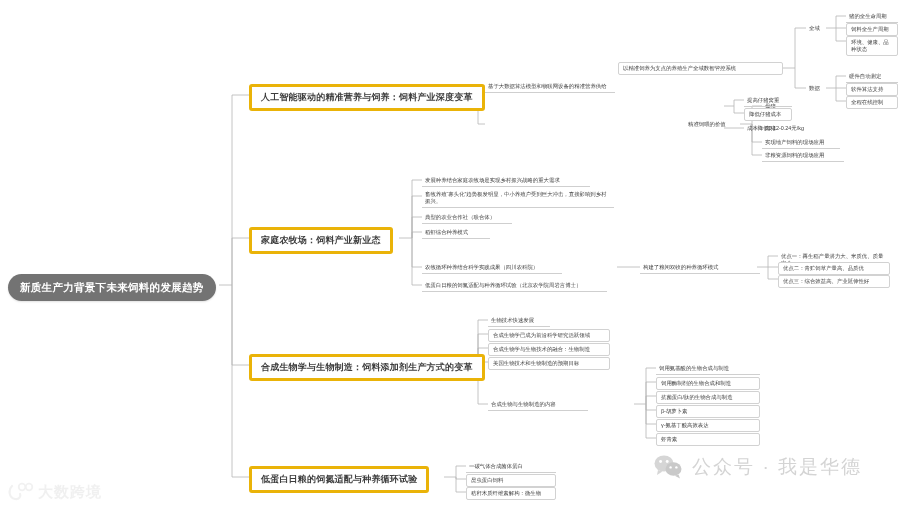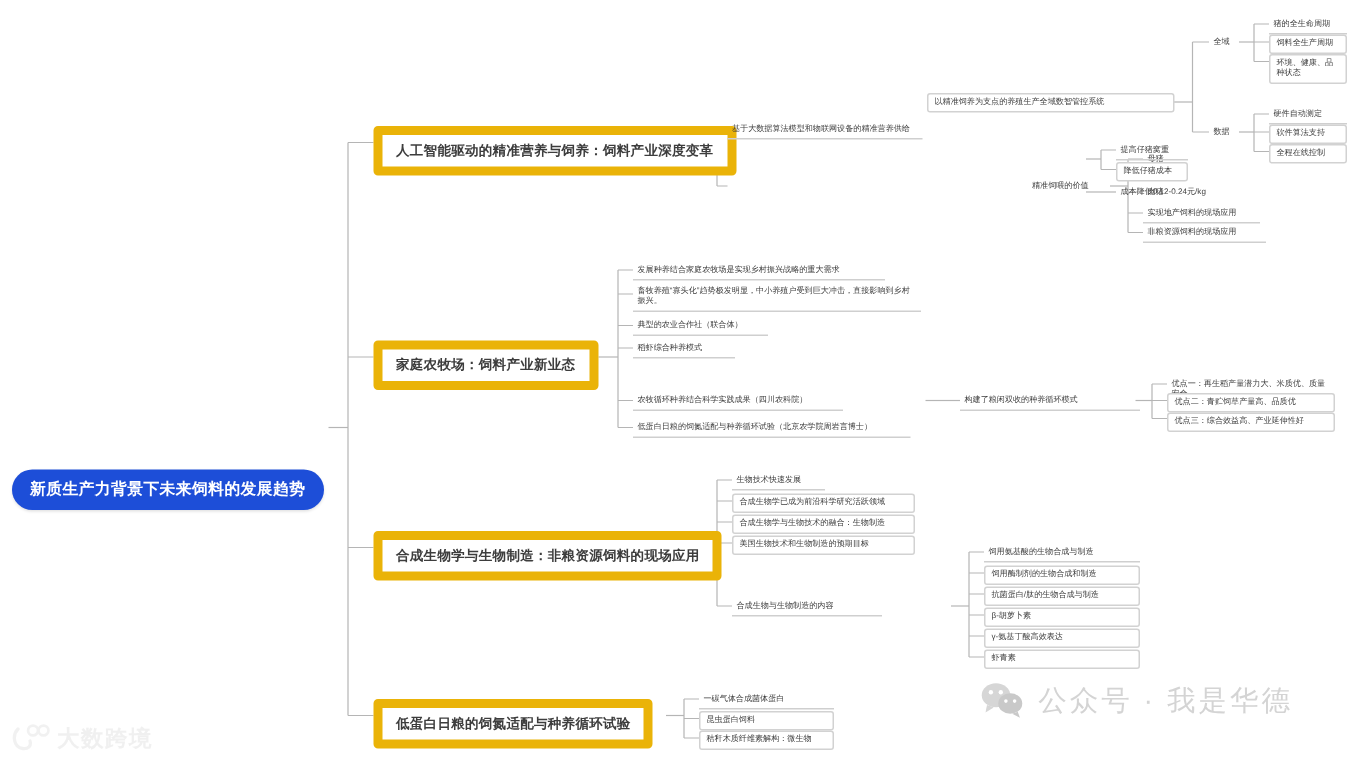--- a/index.html
+++ b/index.html
@@ -42,21 +42,21 @@
     color: #ffffff;
     font-weight: bold;
     font-size: 10.5px;
     border-radius: 14px;
     padding: 7px 12px;
     letter-spacing: 0.3px;
     box-shadow: 0 1px 2px rgba(0,0,0,0.12);
   }
   
   .n-l1 {
-    border: 6px solid #eab308;
+    border: 3px solid #eab308;
     border-radius: 3px;
     background: #ffffff;
     font-weight: bold;
     font-size: 9px;
     padding: 5px 9px;
     letter-spacing: 0.2px;
   }
   
   .n-l2 {
     font-size: 5.4px;
@@ -163,21 +163,21 @@
       <path d="M634 404 H646"></path>
       <path d="M646 404 V368 M646 404 V382 M646 404 V396 M646 404 V410 M646 404 V424 M646 404 V438"></path>
       <path d="M646 368 H656 M646 382 H656 M646 396 H656 M646 410 H656 M646 424 H656 M646 438 H656"></path>
 
       <path d="M444 477 H456"></path>
       <path d="M456 477 V466 M456 477 V479 M456 477 V492"></path>
       <path d="M456 466 H466 M456 479 H466 M456 492 H466"></path>
     </g>
   </svg>
 
-  <div class="node n-root" style="left: 8px; top: 274px; background: #1d4ed8; margin-top: 39px;">新质生产力背景下未来饲料的发展趋势</div>
+  <div class="node n-root" style="left: 8px; top: 274px; background: #737373;">新质生产力背景下未来饲料的发展趋势</div>
 
   <div class="node n-l1" style="left:249px; top:84px;">人工智能驱动的精准营养与饲养：饲料产业深度变革</div>
 
   <div class="node n-l2" style="left:485px; top:81px; width:130px;">基于大数据算法模型和物联网设备的精准营养供给</div>
 
   <div class="node n-l2box" style="left:618px; top:62px; width:165px;">以精准饲养为支点的养殖生产全域数智管控系统</div>
 
   <div class="node n-plain" style="left:806px; top:23px; width:22px;">全域</div>
   <div class="node n-l3" style="left:846px; top:11px; width:52px;">猪的全生命周期</div>
   <div class="node n-l2box" style="left:846px; top:23px; width:52px;">饲料全生产周期</div>
@@ -206,21 +206,21 @@
   <div class="node n-l3" style="left:422px; top:189px; width:192px;">畜牧养殖“寡头化”趋势极发明显，中小养殖户受到巨大冲击，直接影响到乡村振兴。</div>
   <div class="node n-l3" style="left:422px; top:212px; width:90px;">典型的农业合作社（联合体）</div>
   <div class="node n-l3" style="left:422px; top:227px; width:68px;">稻虾综合种养模式</div>
   <div class="node n-l3" style="left:422px; top:262px; width:140px;">农牧循环种养结合科学实践成果（四川农科院）</div>
   <div class="node n-l3" style="left:640px; top:262px; width:120px;">构建了粮闲双收的种养循环模式</div>
   <div class="node n-l3" style="left:778px; top:251px; width:112px;">优点一：再生稻产量潜力大、米质优、质量安全</div>
   <div class="node n-l2box" style="left:778px; top:262px; width:112px;">优点二：青贮饲草产量高、品质优</div>
   <div class="node n-l2box" style="left:778px; top:275px; width:112px;">优点三：综合效益高、产业延伸性好</div>
   <div class="node n-l3" style="left:422px; top:280px; width:185px;">低蛋白日粮的饲氮适配与种养循环试验（北京农学院周岩言博士）</div>
 
-  <div class="node n-l1" style="left:249px; top:354px;">合成生物学与生物制造：非粮资源饲料的现场应用</div>
+  <div class="node n-l1" style="left:249px; top:354px;">合成生物学与生物制造：饲料添加剂生产方式的变革</div>
 
   <div class="node n-l3" style="left:488px; top:315px; width:62px;">生物技术快速发展</div>
   <div class="node n-l2box" style="left:488px; top:329px; width:122px;">合成生物学已成为前沿科学研究活跃领域</div>
   <div class="node n-l2box" style="left:488px; top:343px; width:122px;">合成生物学与生物技术的融合：生物制造</div>
   <div class="node n-l2box" style="left:488px; top:357px; width:122px;">美国生物技术和生物制造的预期目标</div>
   <div class="node n-l3" style="left:488px; top:399px; width:100px;">合成生物与生物制造的内容</div>
 
   <div class="node n-l3" style="left:656px; top:363px; width:104px;">饲用氨基酸的生物合成与制造</div>
   <div class="node n-l2box" style="left:656px; top:377px; width:104px;">饲用酶制剂的生物合成和制造</div>
   <div class="node n-l2box" style="left:656px; top:391px; width:104px;">抗菌蛋白/肽的生物合成与制造</div>

